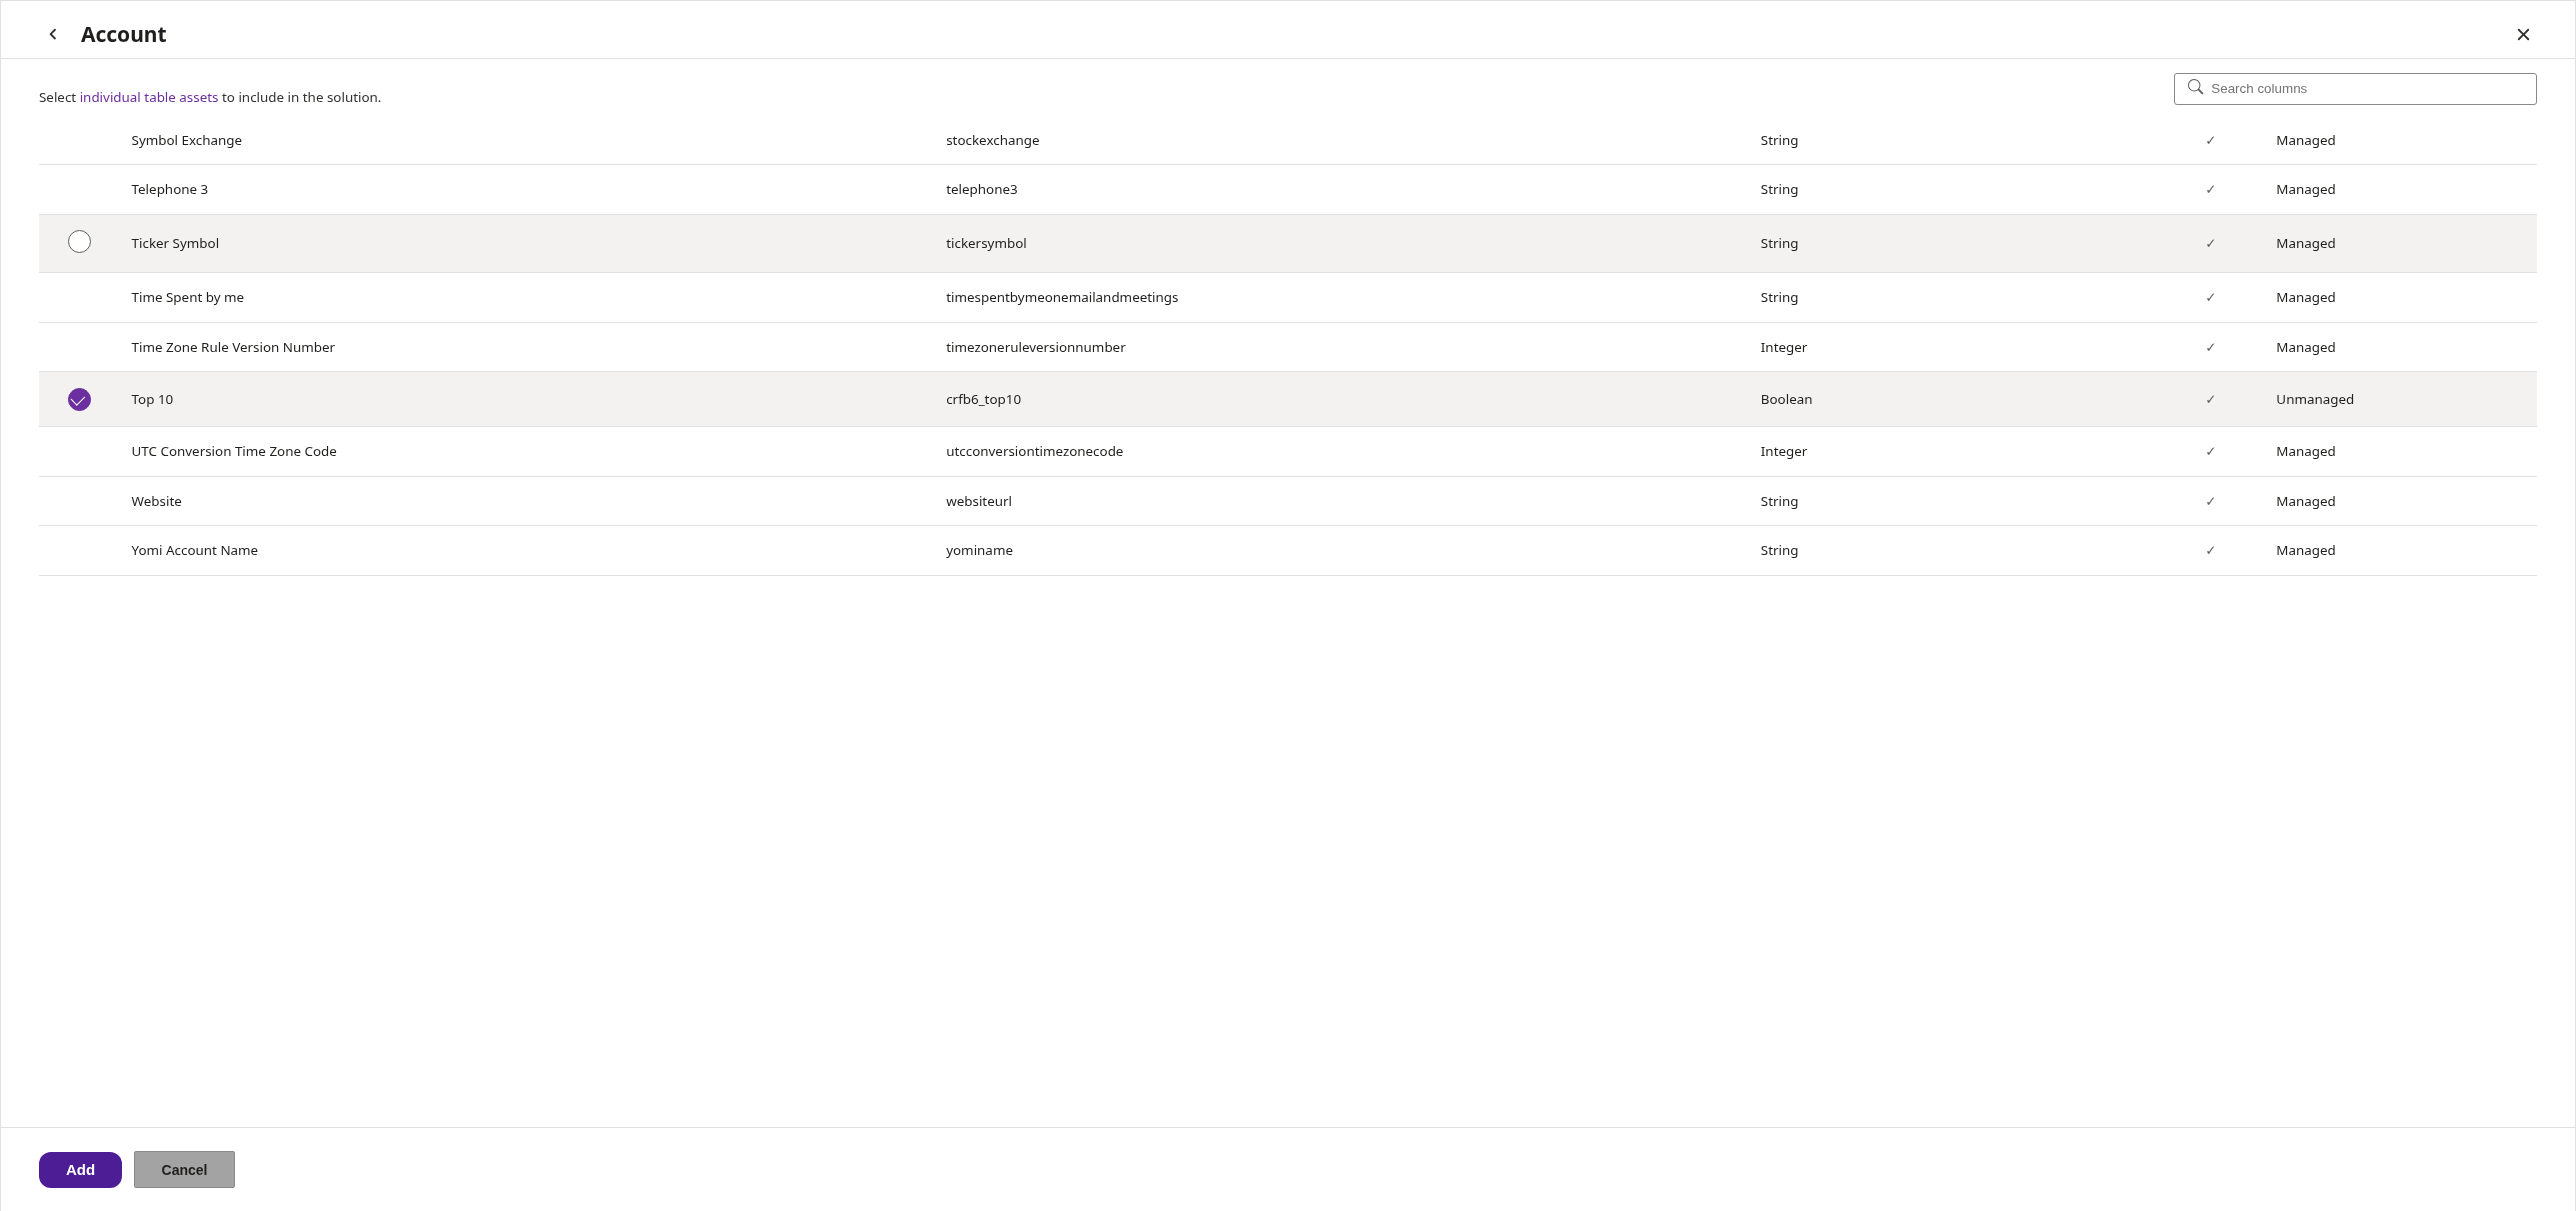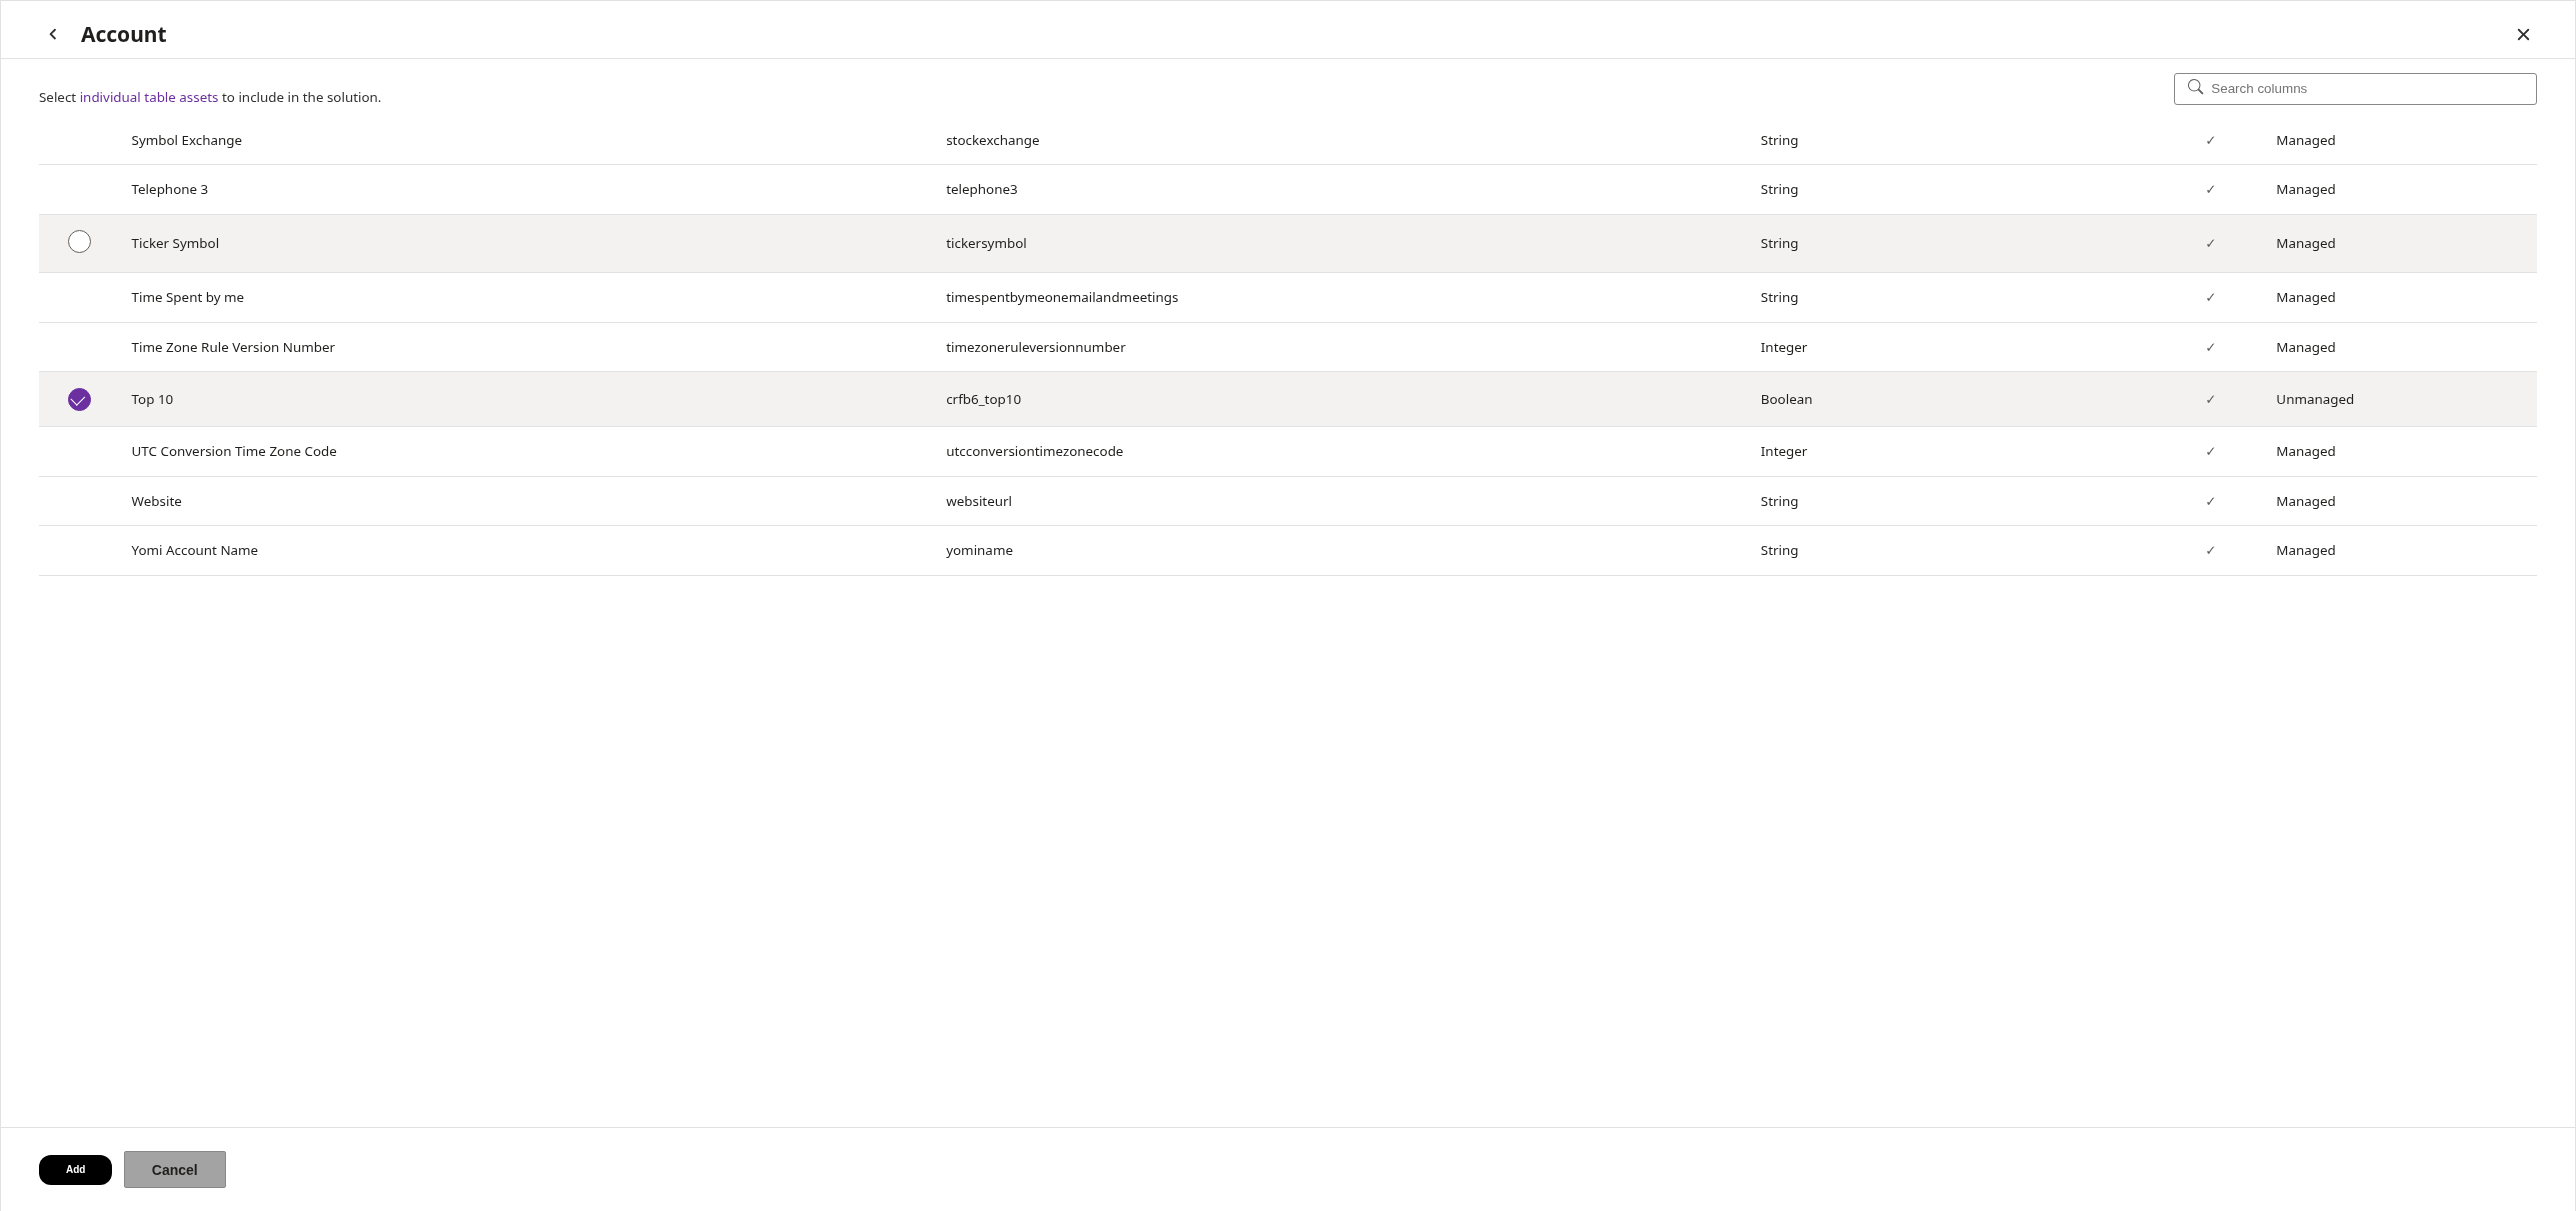--- a/index.html
+++ b/index.html
@@ -200,26 +200,26 @@
     .dialog-footer {
       display: flex;
       align-items: center;
       gap: 11.4px;
       padding: 23px 38px;
       border-top: 1px solid #e1e1e1;
       background: #fff;
     }
 
     .btn-add {
-      background: #000000;
+      background: #4c1d95;
       color: #fff;
       border: none;
       border-radius: 12px;
       padding: 9.5px 27px;
-      font-size: 10px;
+      font-size: 15px;
       font-weight: 600;
       cursor: pointer;
     }
 
     .btn-cancel {
       background: #a3a3a3;
       color: #201f1e;
       border: 1px solid #8a8886;
       border-radius: 1.9px;
       padding: 9.5px 27px;

